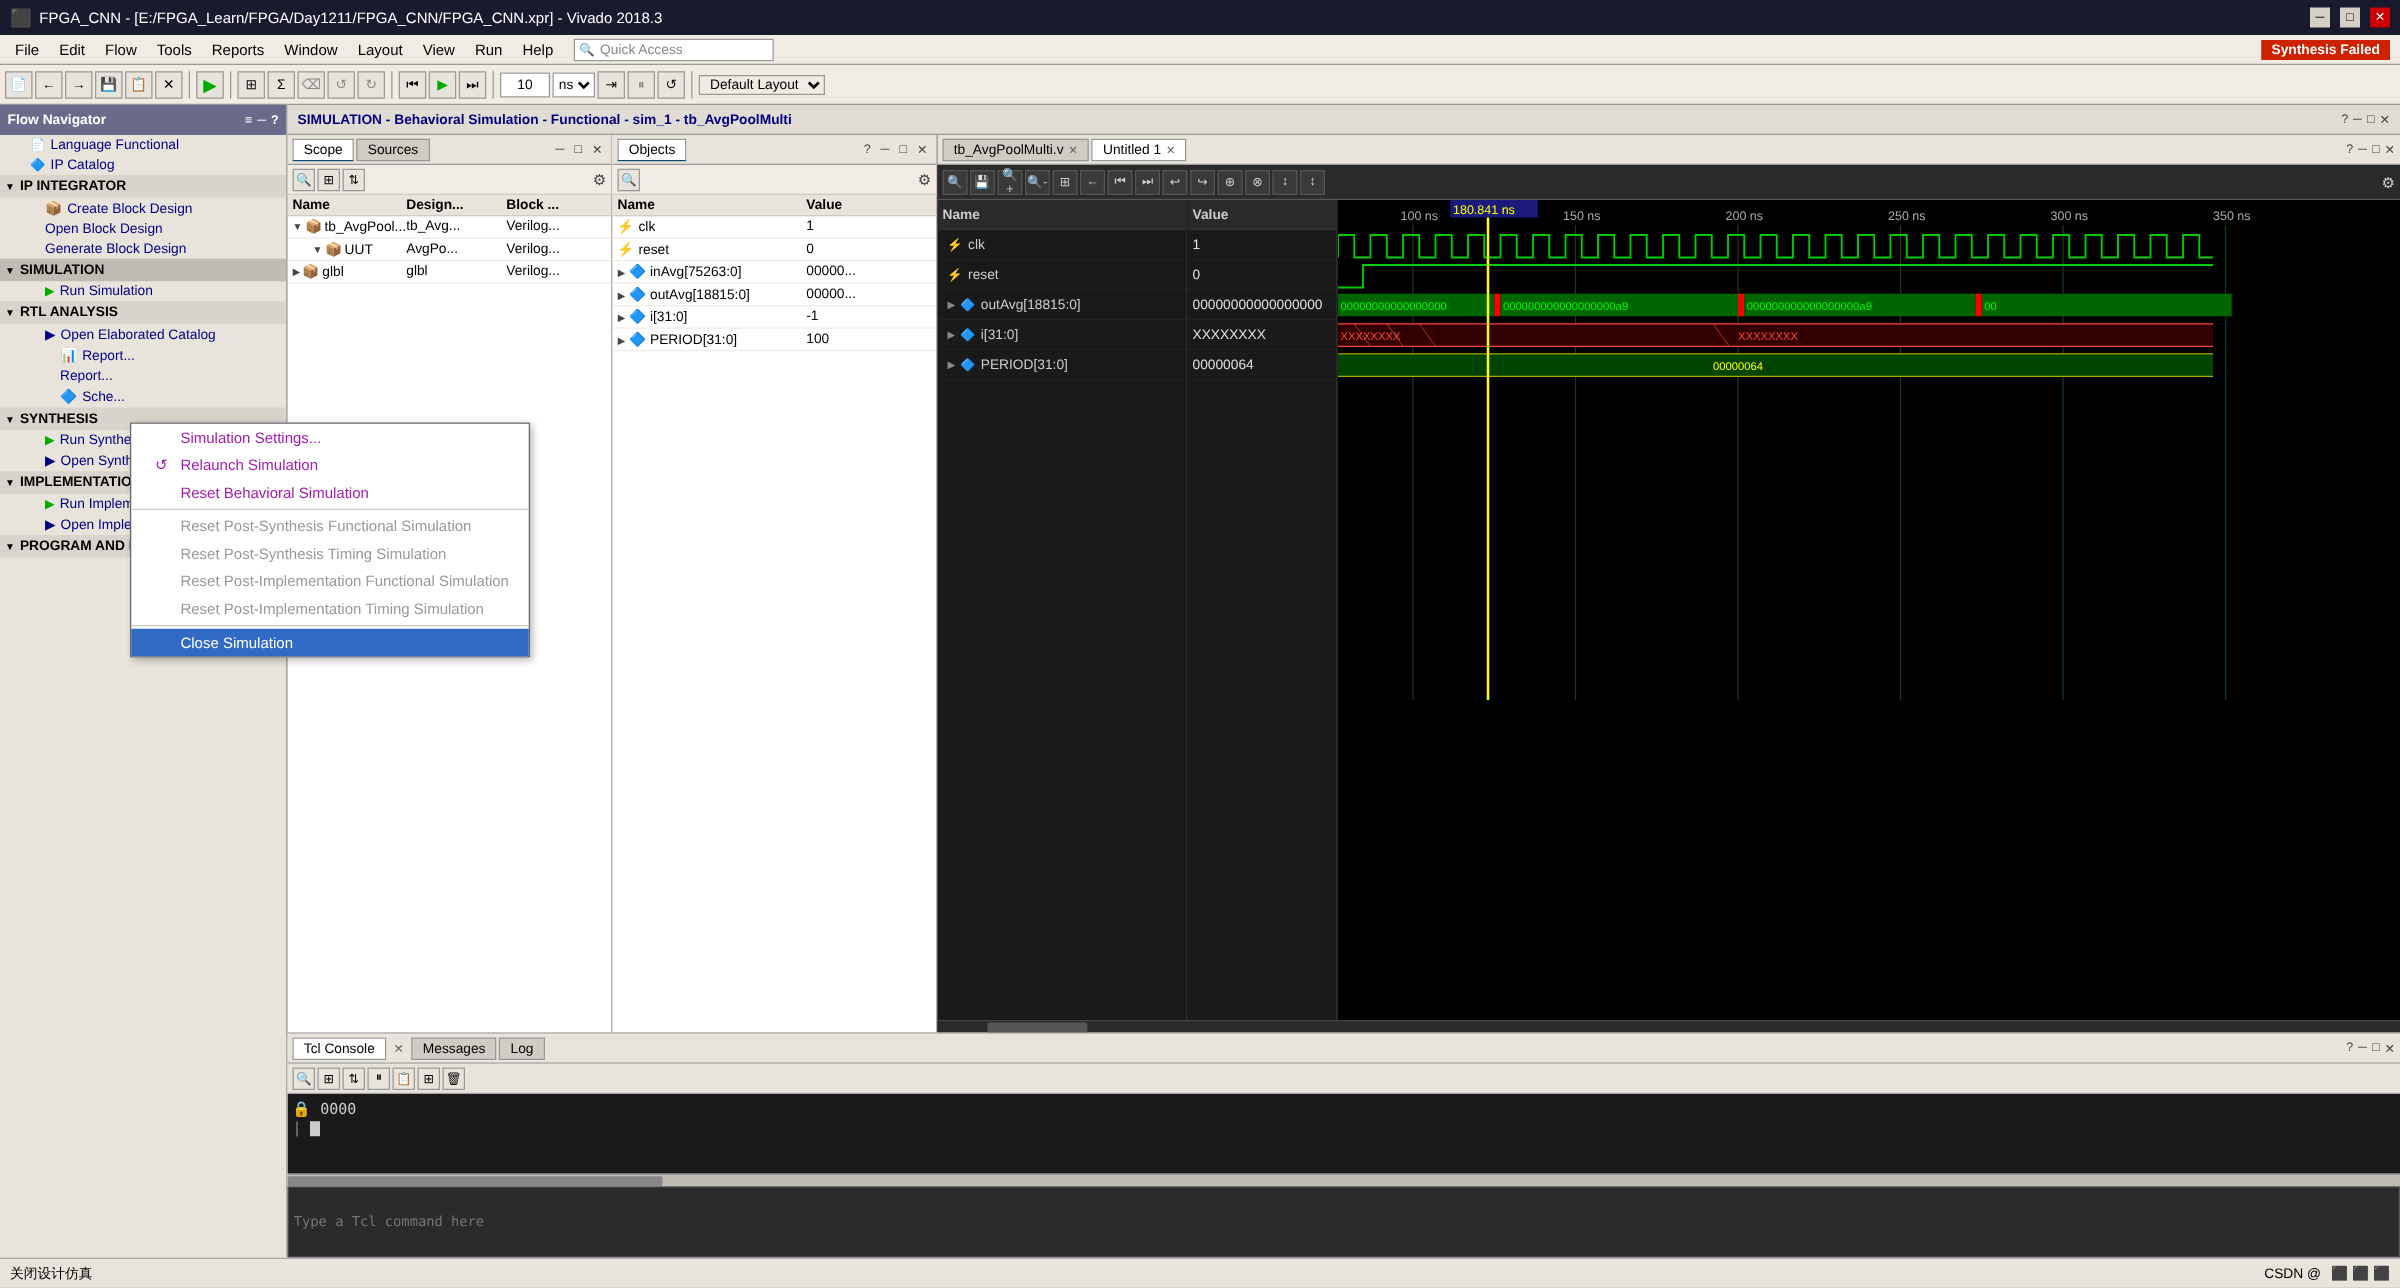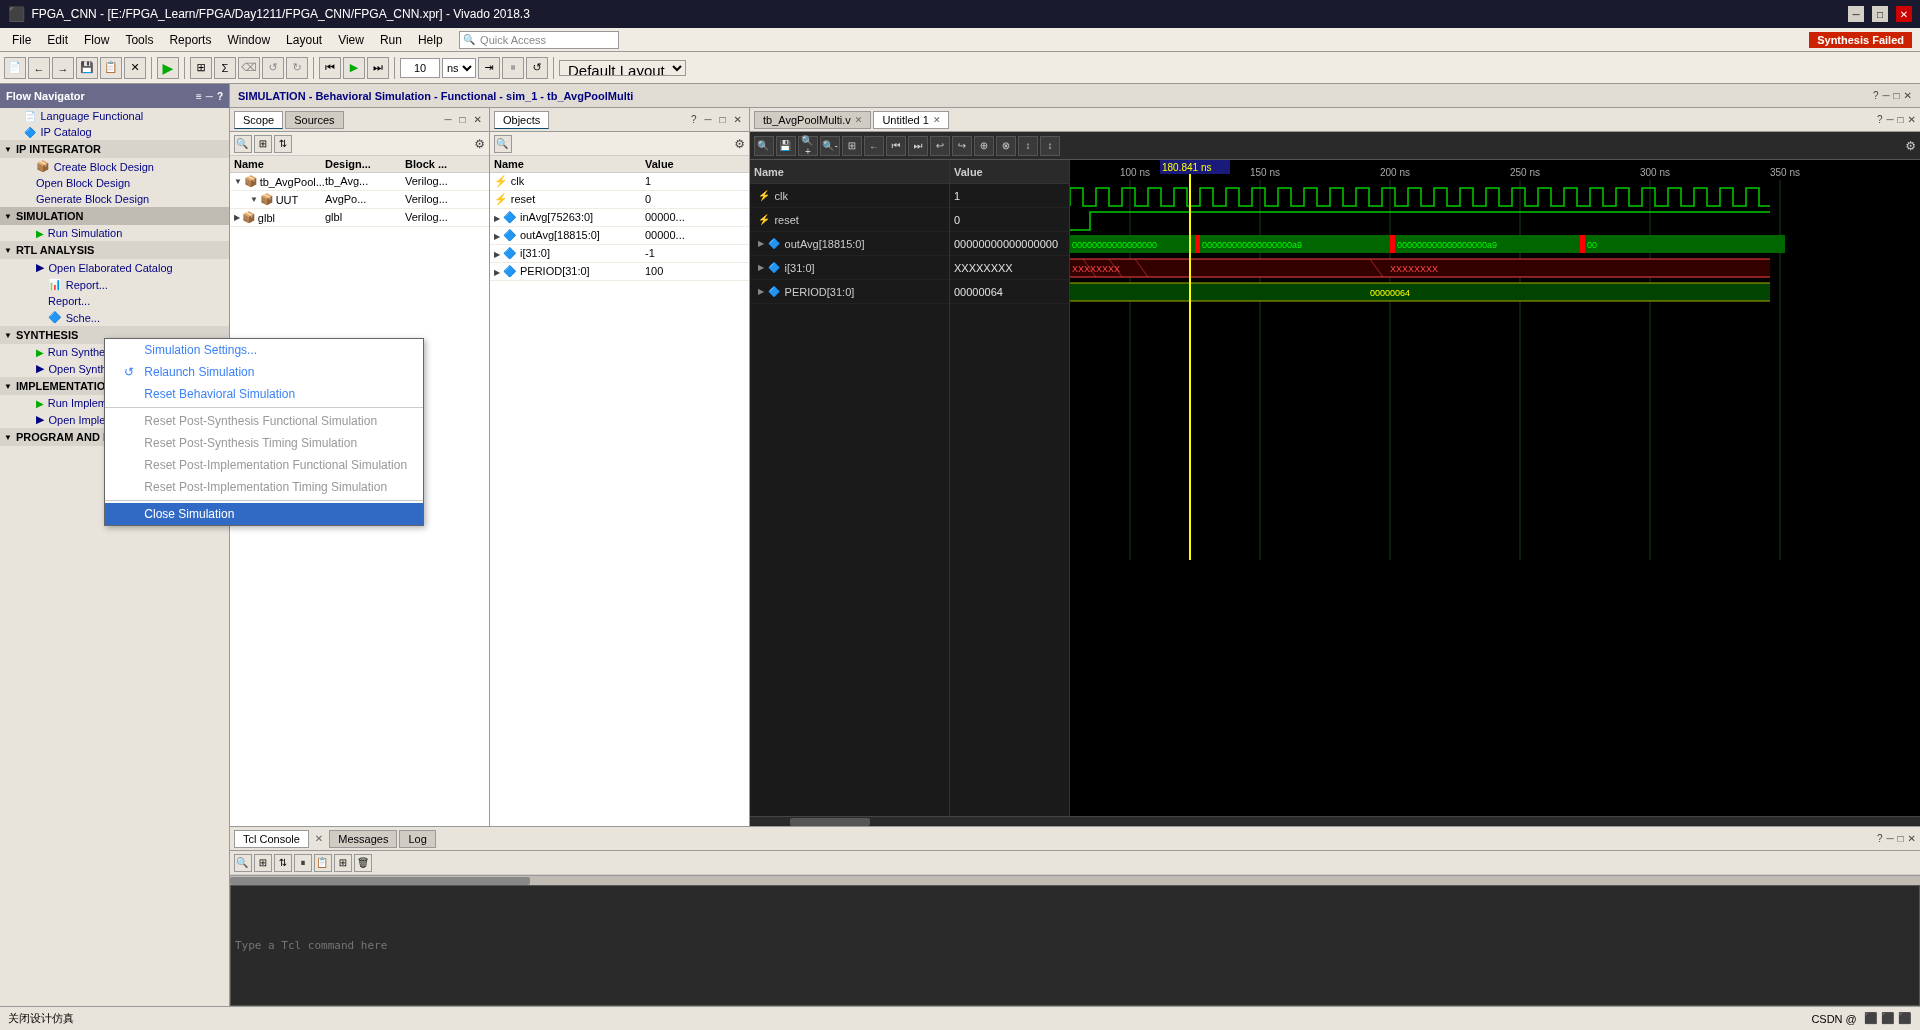--- a/index.html
+++ b/index.html
@@ -20,42 +20,42 @@
 
     
     .quick-access { margin-left: 8px; background: white; border: 1px solid #999; height: 18px; display: flex; align-items: center; padding: 0 4px; min-width: 160px; font-size: 11px; color: #666; }
 
     
     .toolbar { background: #f0ece4; height: 32px; display: flex; align-items: center; padding: 0 4px; border-bottom: 1px solid #999; gap: 2px; }
     .tb-btn { background: #e8e4dc; border: 1px solid #999; height: 22px; width: 22px; cursor: pointer; display: flex; align-items: center; justify-content: center; font-size: 11px; }
     .tb-sep { width: 1px; height: 22px; background: #999; margin: 0 3px; }
     .tb-input { background: white; border: 1px solid #999; height: 20px; width: 40px; text-align: center; font-size: 11px; }
     .tb-select { background: white; border: 1px solid #999; height: 20px; font-size: 11px; }
-    .tb-layout { background: #f0ece4; border: 1px solid #999; height: 16px; padding: 0 4px; font-size: 15px; cursor: pointer; }
+    .tb-layout { background: #f0ece4; border: 1px solid #999; height: 16px; padding: 0 4px; font-size: 11px; cursor: pointer; }
 
     
     .synthesis-failed { background: #cc2200; color: white; padding: 2px 8px; font-size: 11px; font-weight: bold; margin-left: auto; margin-right: 4px; }
 
     
     .main-layout { display: flex; height: calc(1030px - 28px - 24px - 32px - 24px); }
 
     
     .flow-navigator { width: 230px; background: #e8e4dc; border-right: 1px solid #999; display: flex; flex-direction: column; overflow: hidden; }
     .panel-header { background: #6a6a8a; color: white; height: 24px; display: flex; align-items: center; padding: 0 6px; font-size: 11px; font-weight: bold; justify-content: space-between; }
     .panel-header-controls { display: flex; gap: 4px; }
     .panel-ctrl { color: white; cursor: pointer; font-size: 10px; }
 
     .nav-section { font-size: 11px; }
     .nav-item { padding: 2px 8px 2px 24px; cursor: pointer; display: flex; align-items: center; gap: 4px; color: #000080; }
     .nav-section-header { padding: 3px 4px; background: #d8d4cc; display: flex; align-items: center; gap: 4px; font-weight: bold; font-size: 11px; cursor: pointer; }
     .nav-section-header .arrow { font-size: 8px; }
 
     
     .context-menu { position: absolute; left: 104px; top: 338px; background: white; border: 1px solid #666; box-shadow: 2px 2px 6px rgba(0,0,0,0.3); z-index: 1000; min-width: 280px; }
-    .ctx-item { padding: 4px 16px; cursor: pointer; font-size: 12px; color: #3b82f6; }
+    .ctx-item { padding: 4px 16px; cursor: pointer; font-size: 12px; color: #a21caf; }
     .ctx-item.active { background: #316ac5; color: white; }
     .ctx-item.disabled { color: #999; cursor: default; }
     .ctx-separator { height: 1px; background: #ccc; margin: 2px 0; }
     .ctx-icon { display: inline-block; width: 16px; margin-right: 4px; text-align: center; }
 
     
     .content-area { flex: 1; display: flex; flex-direction: column; overflow: hidden; }
 
     
     .sim-breadcrumb { background: #e0dcd4; height: 24px; display: flex; align-items: center; padding: 0 8px; font-size: 11px; border-bottom: 1px solid #999; gap: 4px; }
@@ -636,20 +636,30 @@
       </div>
       <div class="tcl-toolbar">
         <div class="panel-tool-btn">🔍</div>
         <div class="panel-tool-btn">⊞</div>
         <div class="panel-tool-btn">⇅</div>
         <div class="panel-tool-btn">⏸</div>
         <div class="panel-tool-btn">📋</div>
         <div class="panel-tool-btn">⊞</div>
         <div class="panel-tool-btn">🗑</div>
       </div>
+      <div class="bottom-content">
+        <div class="tcl-line">
+          <span style="color:#888;">🔒</span>
+          <span>0000</span>
+        </div>
+        <div class="tcl-line">
+          <span style="color:#888;">|</span>
+          <span class="tcl-cursor"></span>
+        </div>
+      </div>
 
       <div style="height:10px; background:#c0bcb4; position:relative; border-top:1px solid #999;">
         <div style="height:8px; width:300px; background:#888; position:absolute; left:0; top:1px; border-radius:2px;"></div>
       </div>
       <input class="tcl-input" type="text" placeholder="Type a Tcl command here" style="">
     </div>
 
   </div>
 </div>
 

